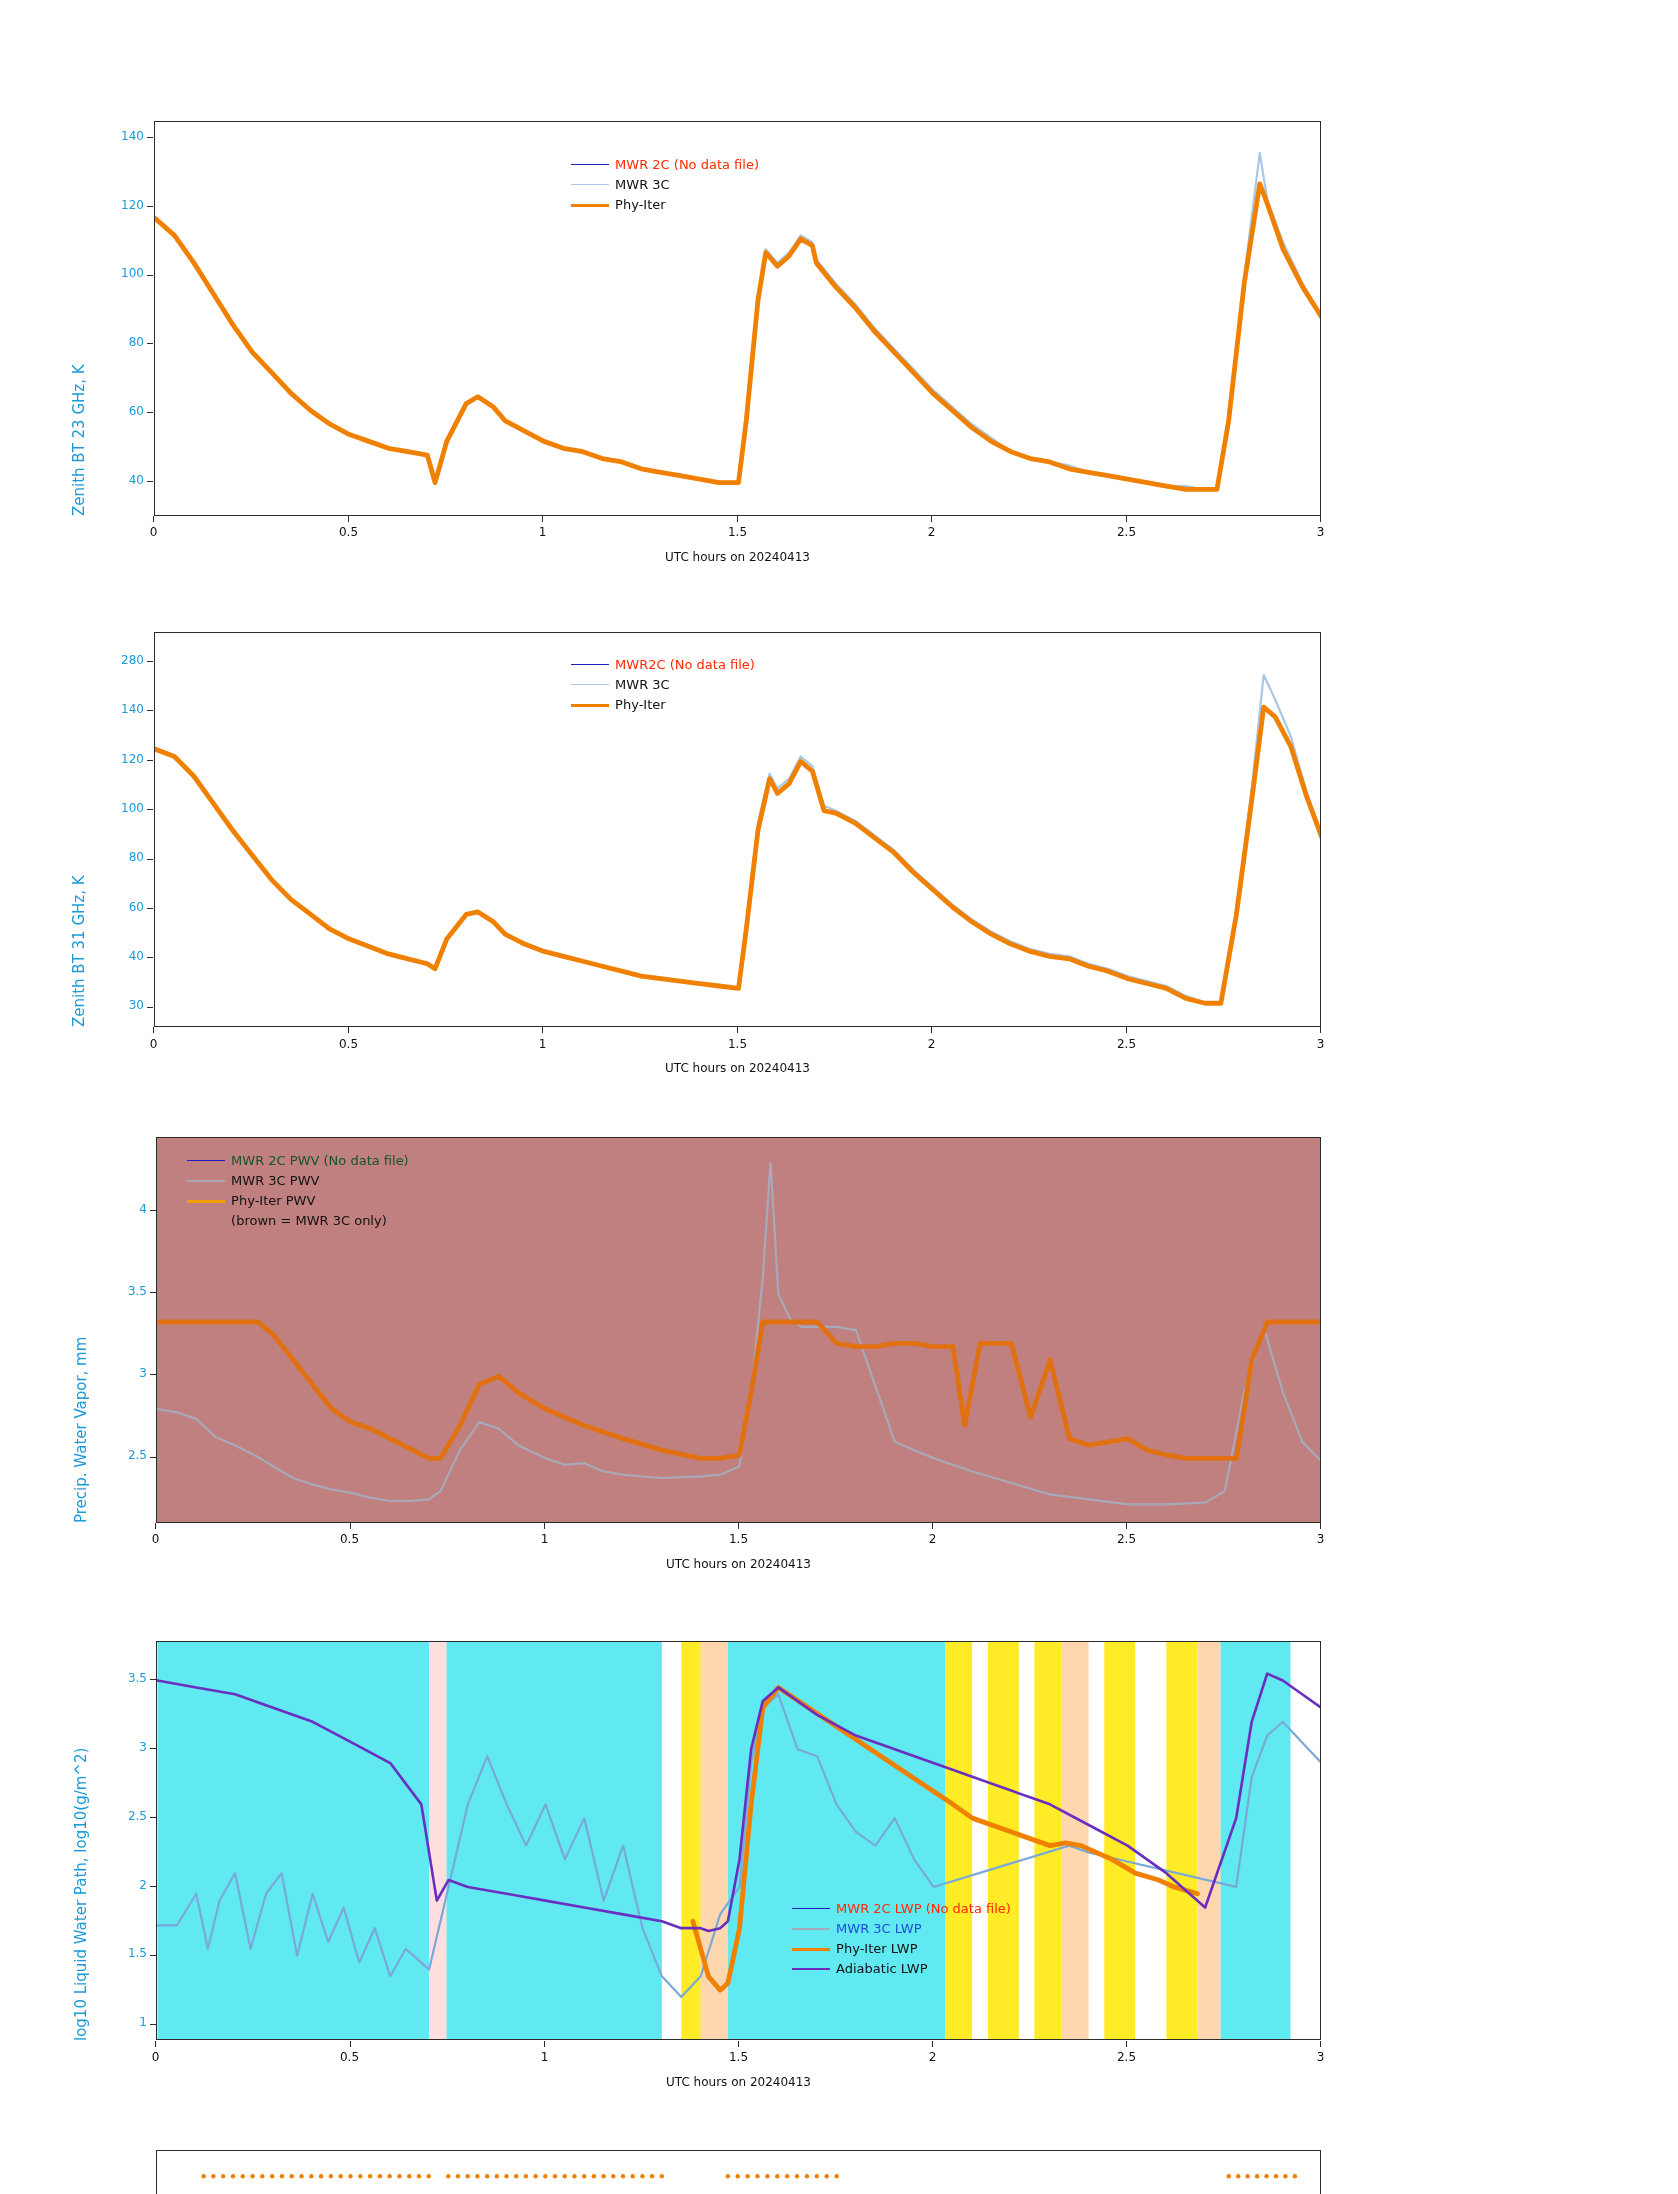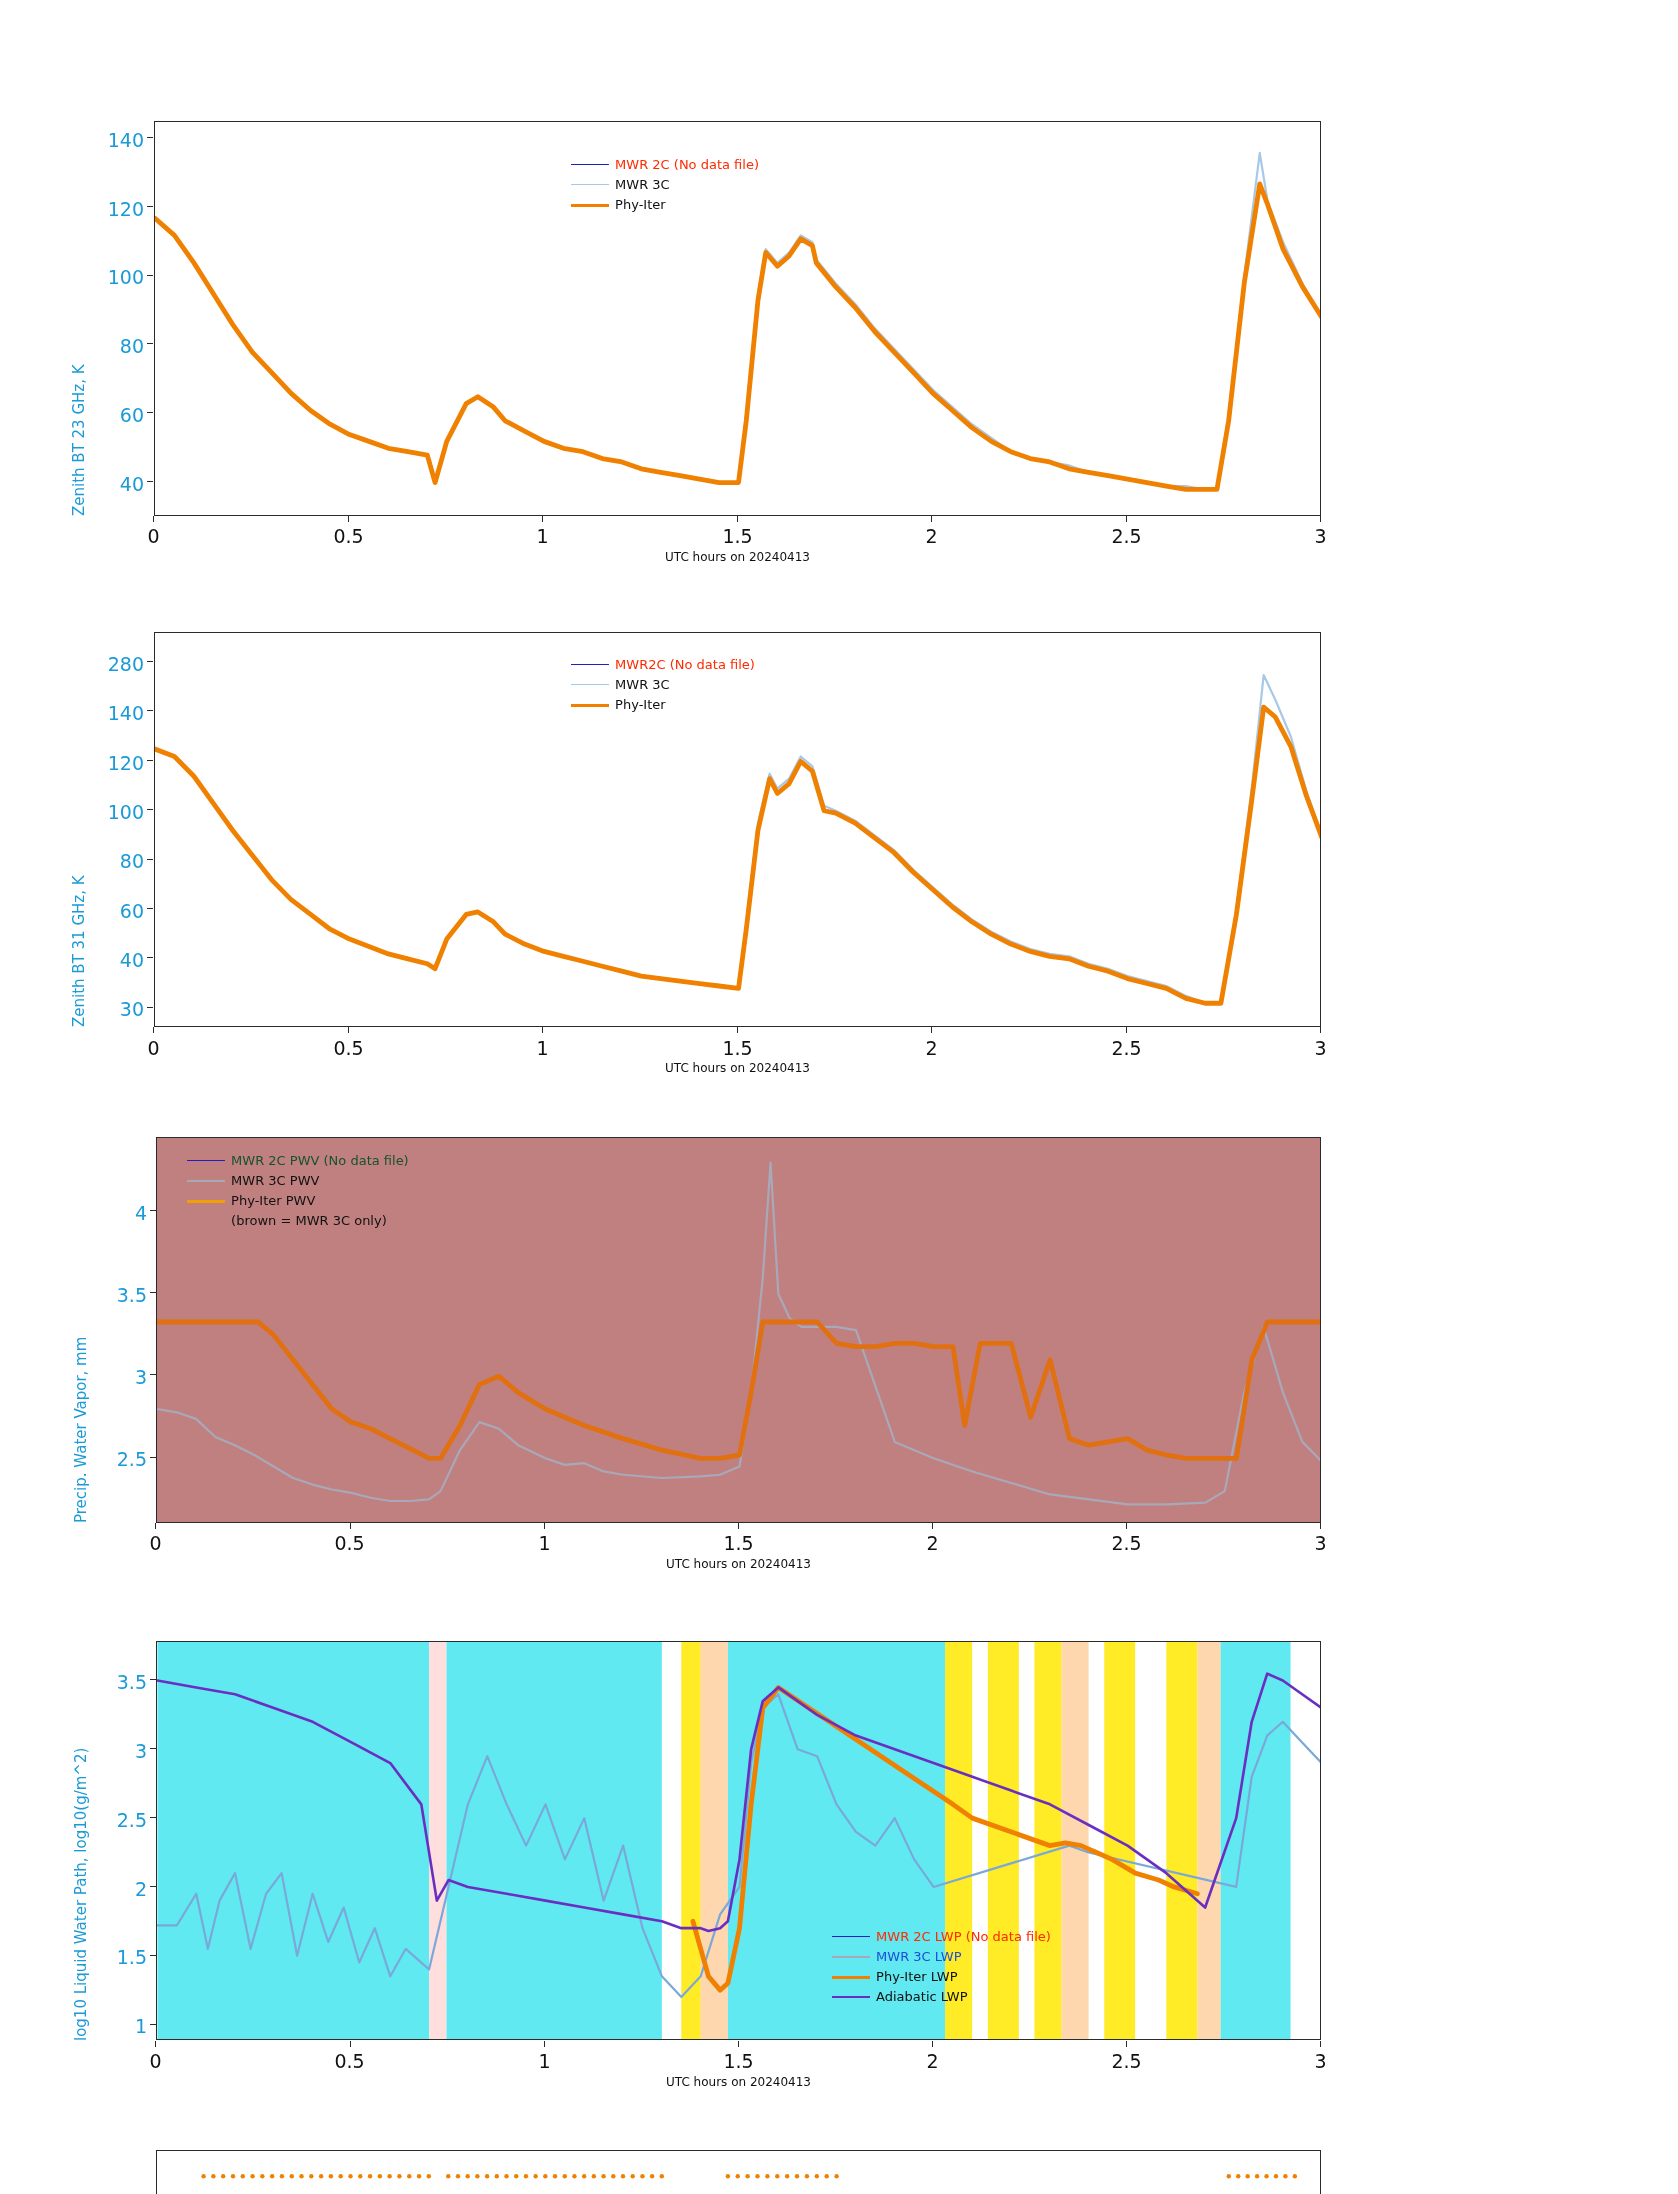--- a/index.html
+++ b/index.html
@@ -16,21 +16,21 @@
   .axis-label-x{
     position:absolute;
     color:#111;
     font-size:12px;
     white-space:nowrap;
     text-align:center;
   }
   .tick-label{
     position:absolute;
     color:#111;
-    font-size:19px;
+    font-size:12px;
     white-space:nowrap;
   }
   .tick-label.y{color:#1a9ad6;text-align:right;}
   .plotbox{position:absolute;border:0.9px solid #2b2b2b;box-sizing:border-box;overflow:hidden;background:transparent;}
   .tickmark{position:absolute;background:#2b2b2b;}
   .legend{position:absolute;font-size:13px;line-height:1.35;}
   .legend .row{display:flex;align-items:center;margin-bottom:2.6px;white-space:nowrap;}
   .legend .swatch{display:inline-block;width:38px;height:0;border-top-style:solid;margin-right:6.1px;}
   .legend .lbl{display:inline-block;}
   svg{display:block;}
@@ -243,21 +243,21 @@
         <div class="tickmark" style="left: 150px; top: 1886px; width: 6.1px; height: 1.3px;"></div>
         <div class="tick-label y" style="left: 86px; top: 1878px; width: 61px;">2</div>
         <div class="tickmark" style="left: 150px; top: 1817px; width: 6.1px; height: 1.3px;"></div>
         <div class="tick-label y" style="left: 86px; top: 1809px; width: 61px;">2.5</div>
         <div class="tickmark" style="left: 150px; top: 1748px; width: 6.1px; height: 1.3px;"></div>
         <div class="tick-label y" style="left: 86px; top: 1740px; width: 61px;">3</div>
         <div class="tickmark" style="left: 150px; top: 1679px; width: 6.1px; height: 1.3px;"></div>
         <div class="tick-label y" style="left: 86px; top: 1671px; width: 61px;">3.5</div>
         <div class="axis-label-x" style="left: 156px; top: 2075px; width: 1165px;">UTC hours on 20240413</div>
         <div class="axis-label-y" style="left: 72px; top: 2041px; transform: rotate(-90deg);">log10 Liquid Water Path, log10(g/m^2)</div>
-        <div class="legend" style="left: 832px; top: 1900px; margin-top: 28px;">
+        <div class="legend" style="left: 792px; top: 1900px;">
           <div class="row">
             <span class="swatch" style="border-top-color: rgb(32, 32, 192); border-top-width: 1.8px;"></span>
             <span class="lbl" style="color: rgb(255, 42, 0);">MWR 2C LWP (No data file)</span>
           </div>
           <div class="row">
             <span class="swatch" style="border-top-color: rgb(168, 168, 184); border-top-width: 2.2px;"></span>
             <span class="lbl" style="color: #1d4ed8;">MWR 3C LWP</span>
           </div>
           <div class="row">
             <span class="swatch" style="border-top-color: rgb(240, 128, 0); border-top-width: 3.5px;"></span>

